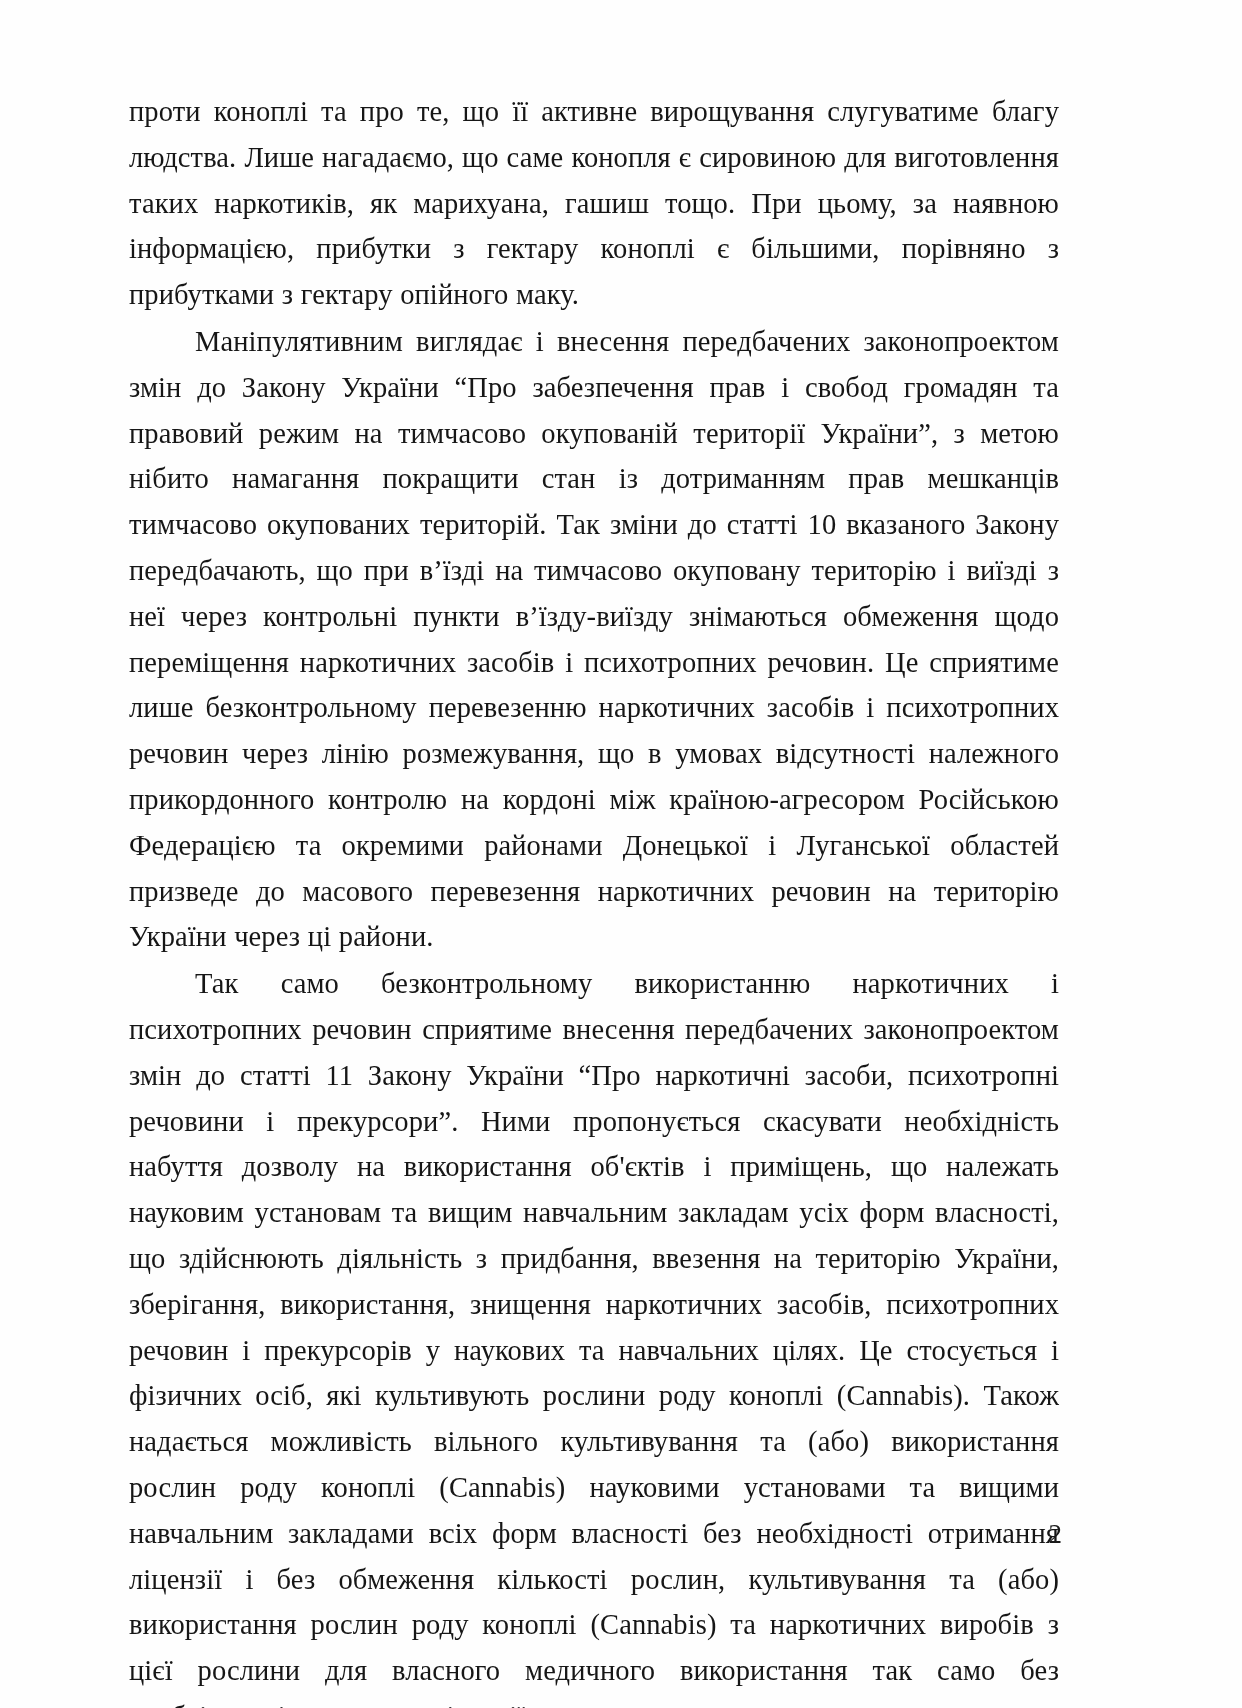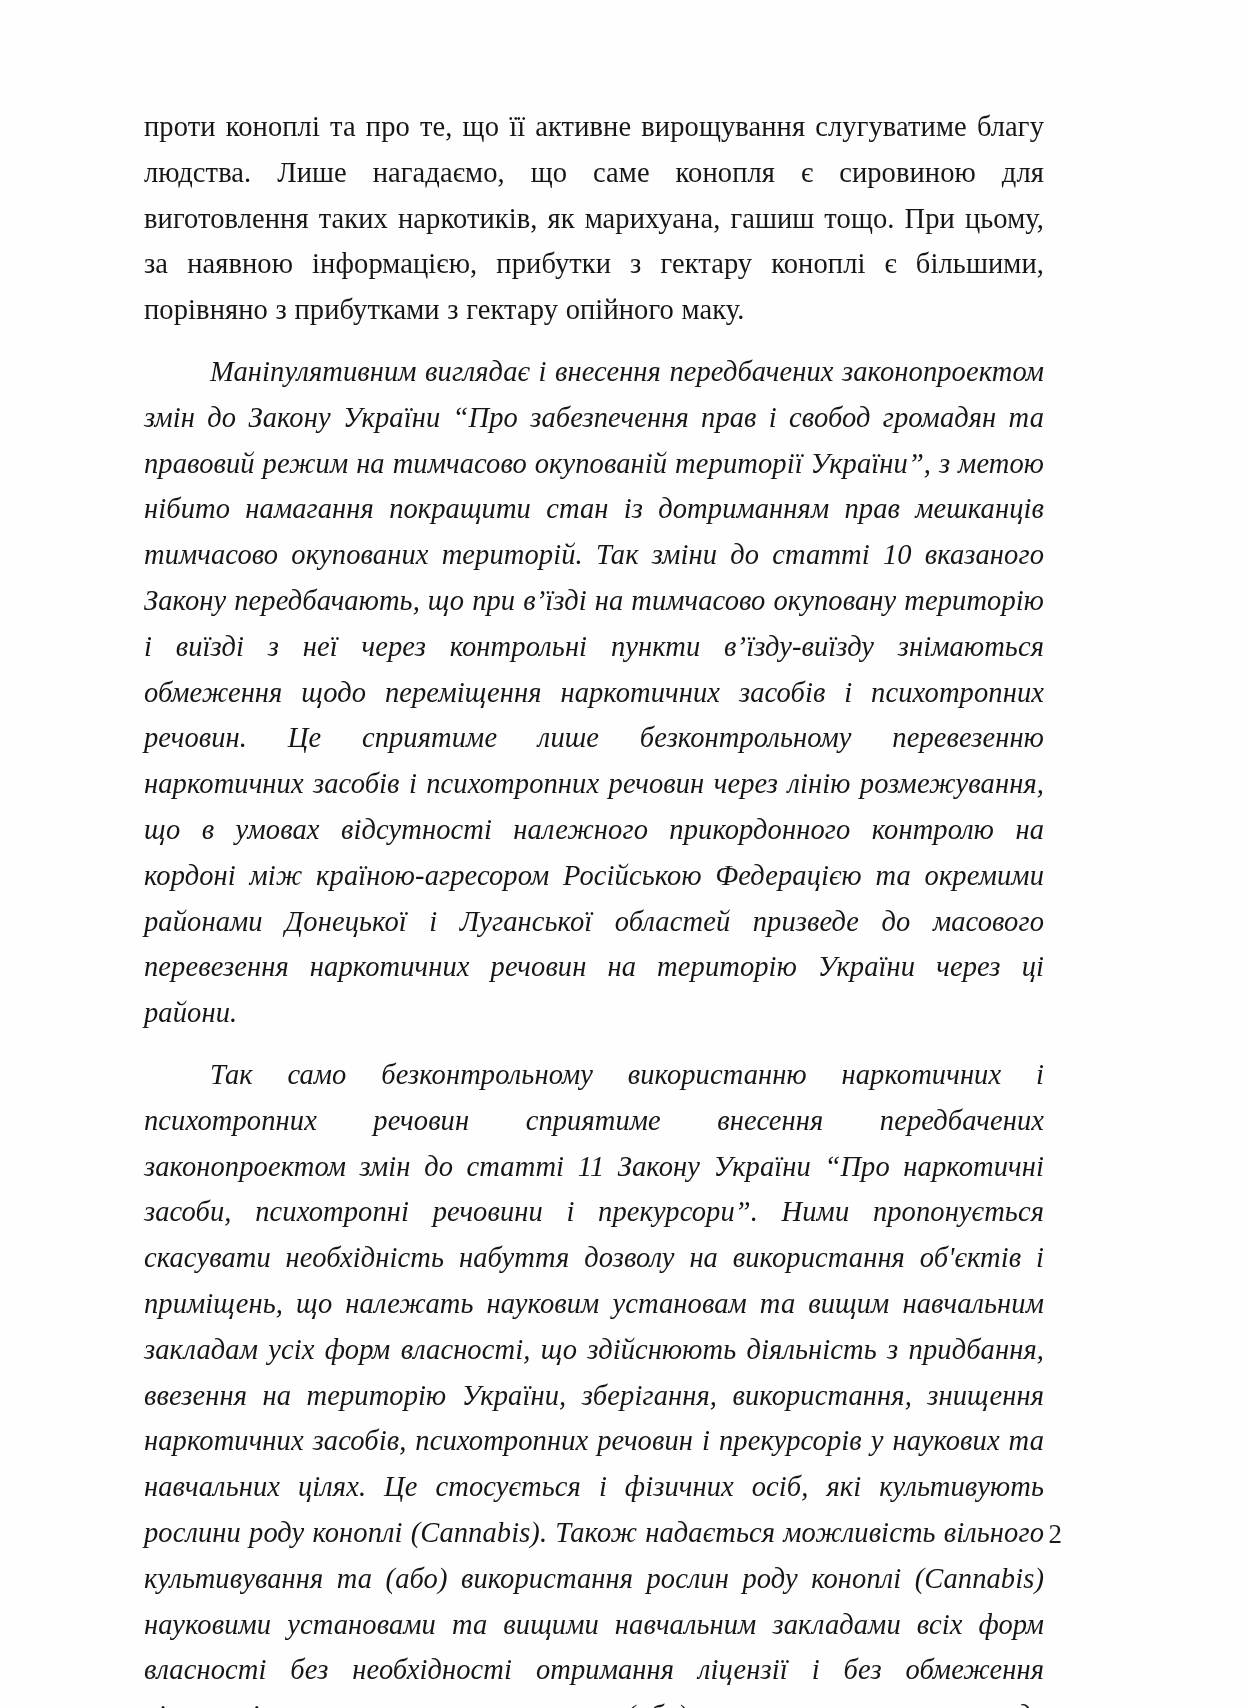--- a/index.html
+++ b/index.html
@@ -22,32 +22,31 @@
     background: #fefefe;
     box-sizing: border-box;
   }
   .page-body {
     position: absolute;
     left: 128px;
     top: 88px;
     width: 932px;
   }
   .para {
-    margin: 16px;
+    margin: 1px;
     text-align: justify;
     text-justify: inter-word;
     font-size: 28.5px;
     line-height: 45.8px;
     color: #161616;
     letter-spacing: 0.1px;
     word-spacing: 0.4px;
   }
   .para + .para {
     margin-top: 0;
-    font-style: italic;
   }
   .para.indent {
     text-indent: 66px;
   }
   .page-number {
     position: absolute;
     right: 180px;
     bottom: 160px;
     font-size: 27px;
     line-height: 1;

